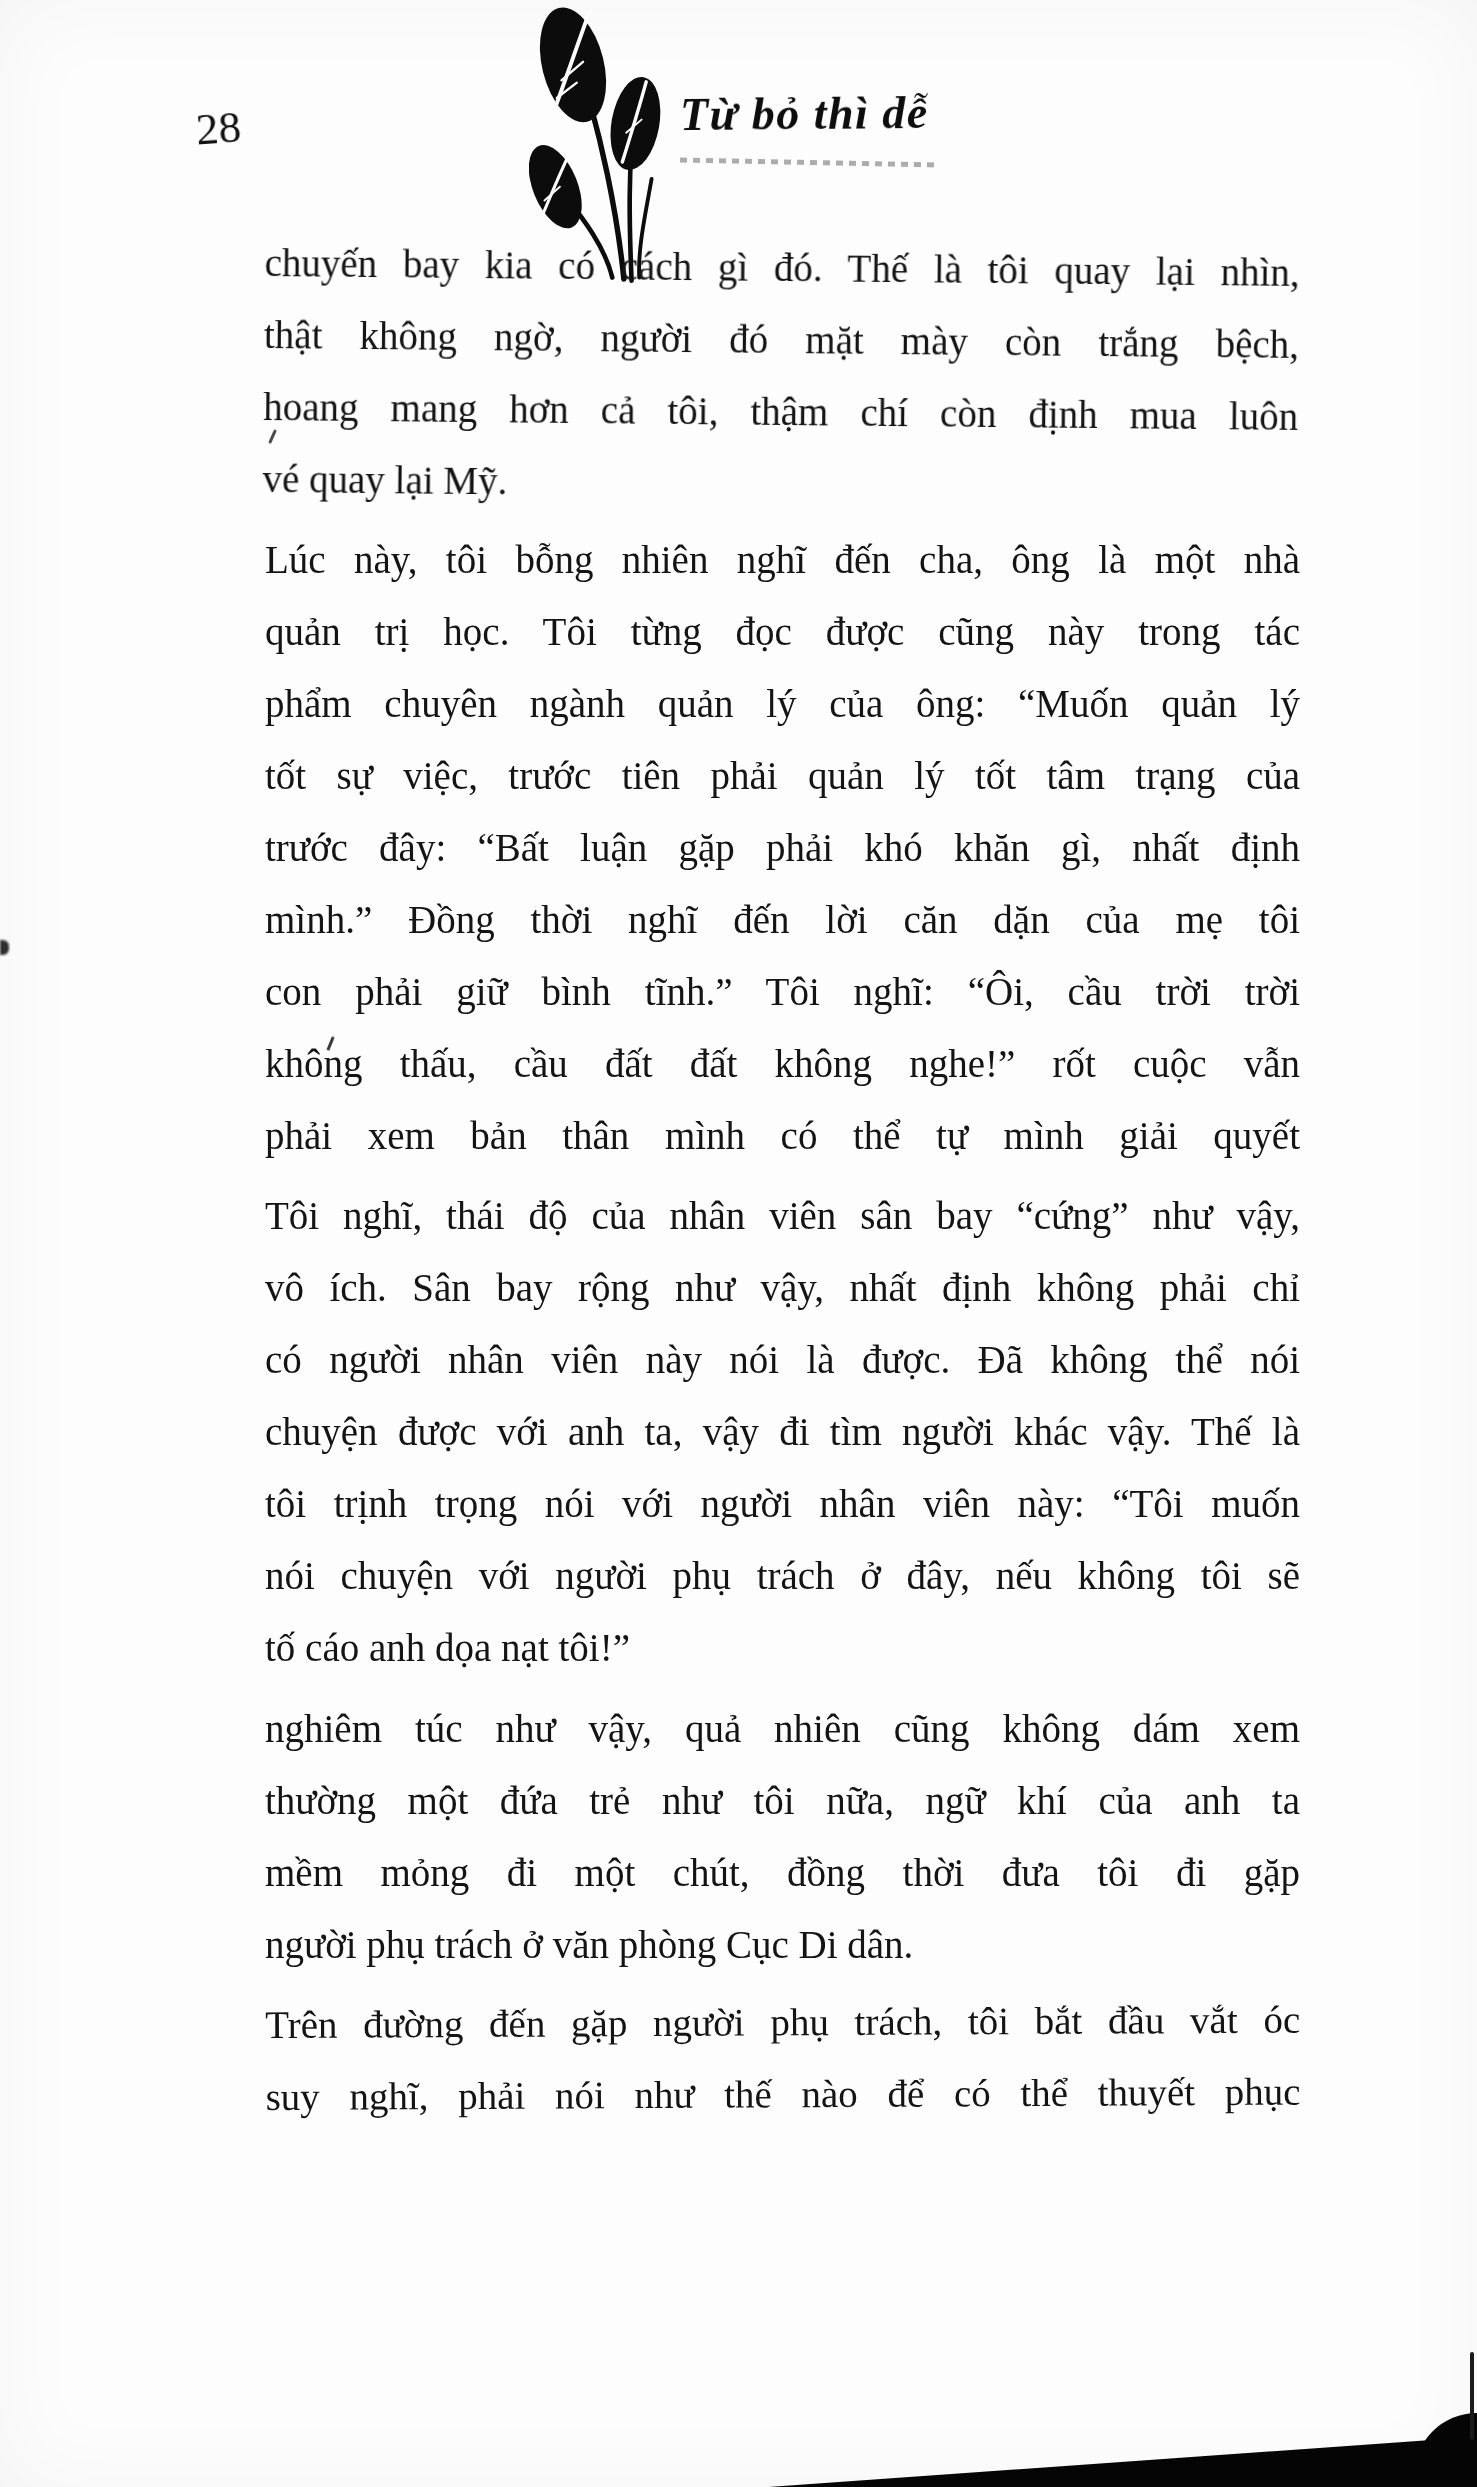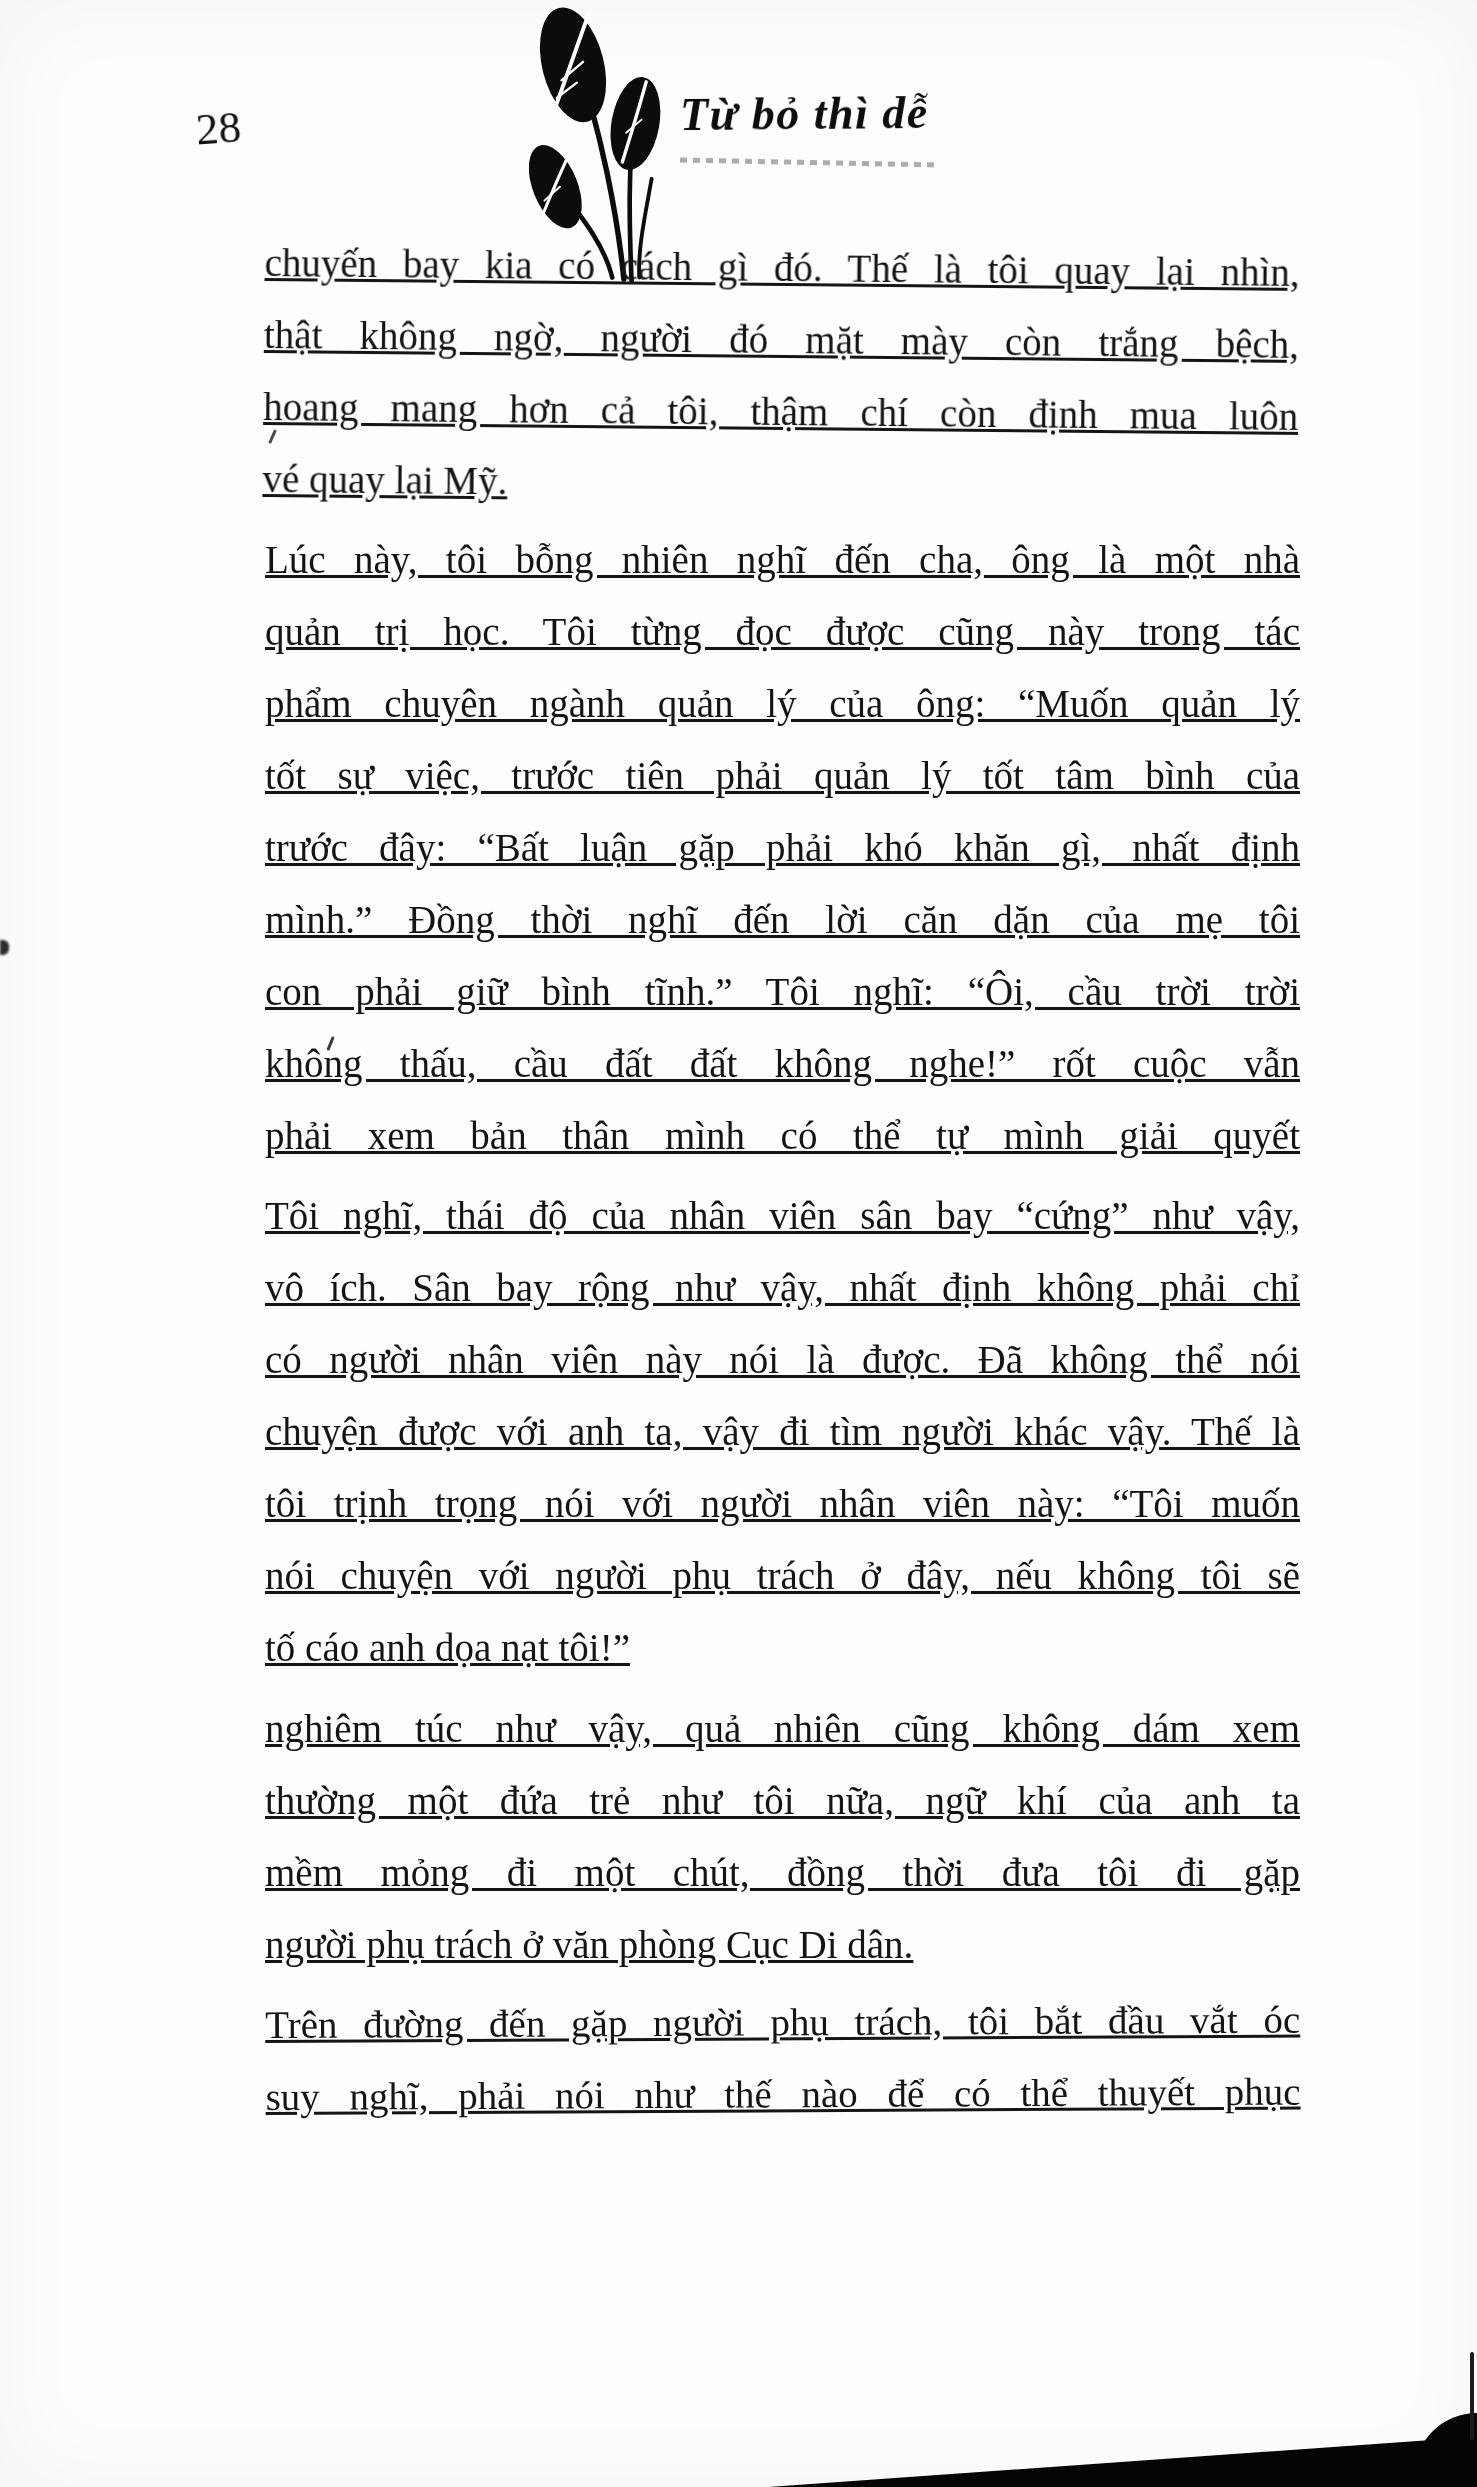--- a/index.html
+++ b/index.html
@@ -36,21 +36,20 @@
     position:absolute;left:680px;top:160px;
     width:260px;height:5.4px;
     background:repeating-linear-gradient(90deg,#8b8b8b 0 7px,transparent 7px 13px);
     transform:rotate(1.1deg);
     opacity:.7;
     filter:blur(0.4px);
   }
   .body-text{
     position:absolute;left:265px;top:227px;width:1035px;
     filter:blur(0.3px);
-    text-decoration:underline;
   }
   .para{margin:0;}
   .para + .para{margin-top:8.5px;}
   .para1{transform:rotate(0.55deg);transform-origin:left top;filter:blur(0.4px);}
   .para5{transform:rotate(-0.3deg);transform-origin:left top;}
   .line{
     font-size:39px;
     line-height:72px;height:72px;
     text-align:justify;
     -moz-text-align-last:justify;
@@ -133,21 +132,21 @@
       <div class="line">chuyến bay kia có cách gì đó. Thế là tôi quay lại nhìn,</div>
       <div class="line">thật không ngờ, người đó mặt mày còn trắng bệch,</div>
       <div class="line">hoang mang hơn cả tôi, thậm chí còn định mua luôn</div>
       <div class="line last">vé quay lại Mỹ.</div>
     </div>
 
     <div class="para">
       <div class="line">Lúc này, tôi bỗng nhiên nghĩ đến cha, ông là một nhà</div>
       <div class="line">quản trị học. Tôi từng đọc được cũng này trong tác</div>
       <div class="line">phẩm chuyên ngành quản lý của ông: “Muốn quản lý</div>
-      <div class="line">tốt sự việc, trước tiên phải quản lý tốt tâm bình của</div>
+      <div class="line">tốt sự việc, trước tiên phải quản lý tốt tâm trạng của</div>
       <div class="line">trước đây: “Bất luận gặp phải khó khăn gì, nhất định</div>
       <div class="line">mình.” Đồng thời nghĩ đến lời căn dặn của mẹ tôi</div>
       <div class="line">con phải giữ bình tĩnh.” Tôi nghĩ: “Ôi, cầu trời trời</div>
       <div class="line">không thấu, cầu đất đất không nghe!” rốt cuộc vẫn</div>
       <div class="line">phải xem bản thân mình có thể tự mình giải quyết</div>
     </div>
 
     <div class="para">
       <div class="line">Tôi nghĩ, thái độ của nhân viên sân bay “cứng” như vậy,</div>
       <div class="line">vô ích. Sân bay rộng như vậy, nhất định không phải chỉ</div>

